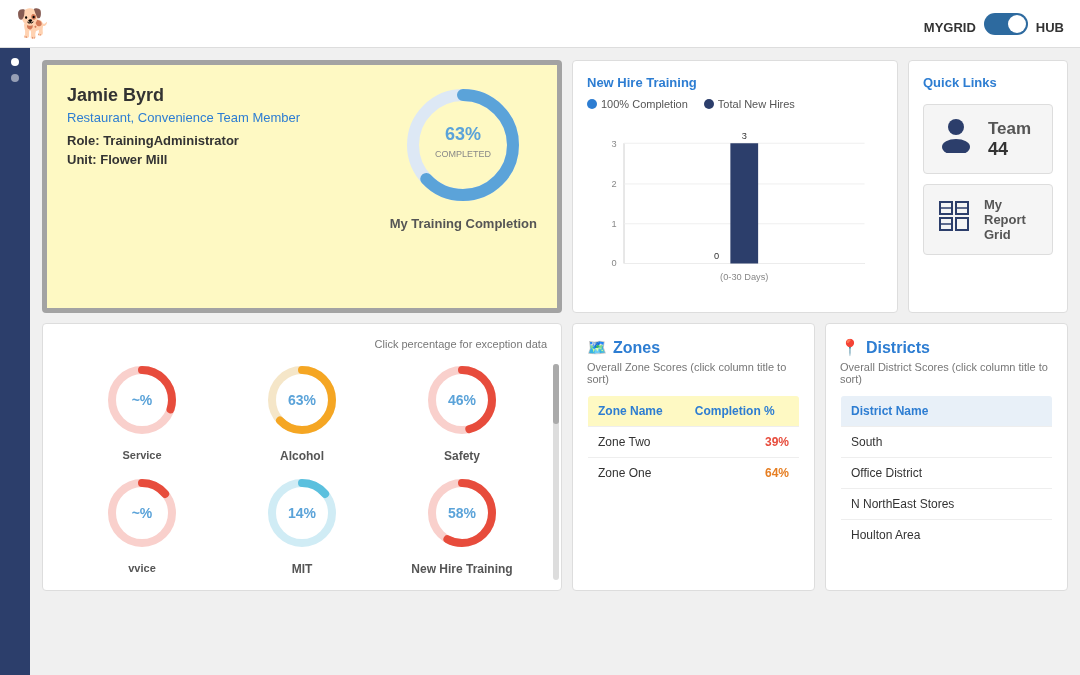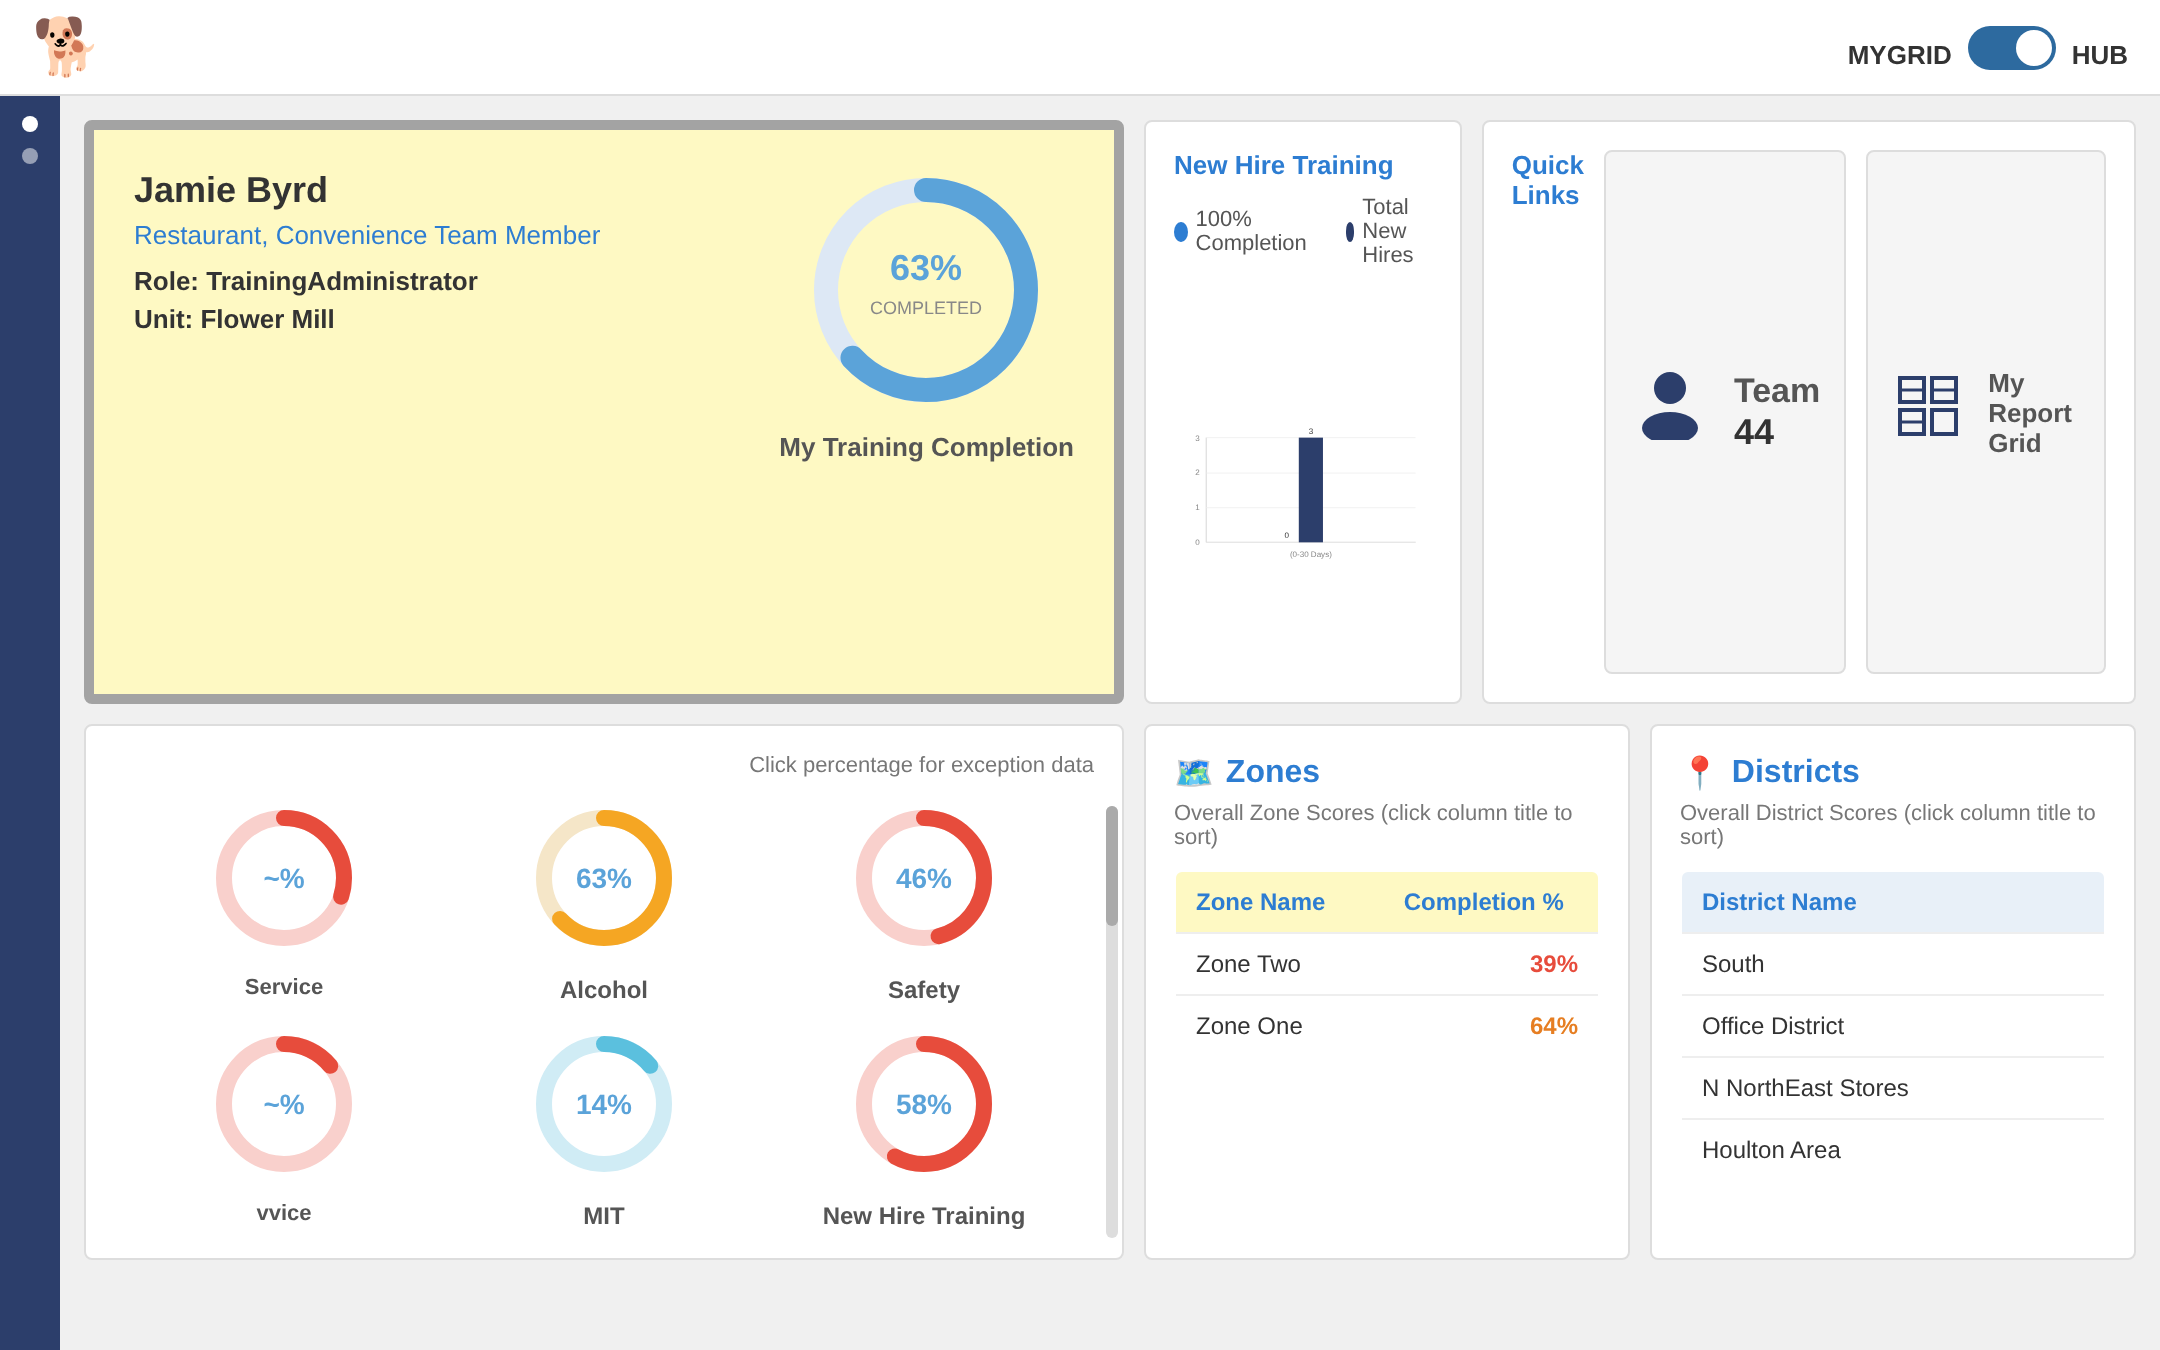--- a/index.html
+++ b/index.html
@@ -49,31 +49,31 @@
 
     
     .donut-svg { width: 120px; height: 120px; }
 
     
     .barchart-card {
       background: #fff; border: 1px solid #ddd; border-radius: 4px;
       padding: 14px; flex: 1;
     }
     .chart-title { font-size: 13px; font-weight: bold; color: #2d7dd2; margin-bottom: 8px; }
-    .legend { display: flex; gap: 16px; font-size: 11px; color: #555; margin-bottom: 23px; }
+    .legend { display: flex; gap: 16px; font-size: 11px; color: #555; margin-bottom: 8px; }
     .legend-item { display: flex; align-items: center; gap: 4px; }
     .legend-dot { width: 10px; height: 10px; border-radius: 50%; }
     .legend-dot-blue { background: #2d7dd2; }
     .legend-dot-dark { background: #2c3e6b; }
     .bar-chart-area { position: relative; height: 180px; }
 
     
     .quicklinks-card {
       background: #fff; border: 1px solid #ddd; border-radius: 4px;
-      padding: 14px; flex: 0 0 160px; display: flex; flex-direction: row; gap: 10px;
+      padding: 14px; flex: 0 0 160px; display: flex; flex-direction: column; gap: 10px;
     }
     .quicklinks-title { font-size: 13px; font-weight: bold; color: #2d7dd2; margin-bottom: 4px; }
     .quicklink-item {
       background: #f5f5f5; border: 1px solid #ddd; border-radius: 4px;
       padding: 12px; display: flex; align-items: center; gap: 12px;
       cursor: pointer;
     }
 
     
     .bottom-row { display: flex; gap: 10px; }
@@ -93,21 +93,21 @@
 
     
     .zones-card {
       background: #fff; border: 1px solid #ddd; border-radius: 4px;
       padding: 14px; flex: 1;
     }
     .zones-title { font-size: 16px; font-weight: bold; color: #2d7dd2; display: flex; align-items: center; gap: 6px; margin-bottom: 4px; }
     .zones-subtitle { font-size: 11px; color: #777; margin-bottom: 10px; }
     .zones-table { width: 100%; border-collapse: collapse; border: 1px solid #ccc; border-radius: 4px; overflow: hidden; }
     .zones-table th { background: #fef9c3; color: #2d7dd2; font-size: 12px; padding: 8px 10px; text-align: left; }
-    .zones-table th.right { text-align: center; margin-top: 28px; }
+    .zones-table th.right { text-align: left; margin-top: 28px; }
     .zones-table td { padding: 8px 10px; border-top: 1px solid #eee; font-size: 12px; }
     .zones-table td.right { text-align: right; }
     .pct-red { color: #e74c3c; font-weight: bold; }
     .pct-orange { color: #e67e22; font-weight: bold; }
 
     
     .districts-card {
       background: #fff; border: 1px solid #ddd; border-radius: 4px;
       padding: 14px; flex: 1;
     }

